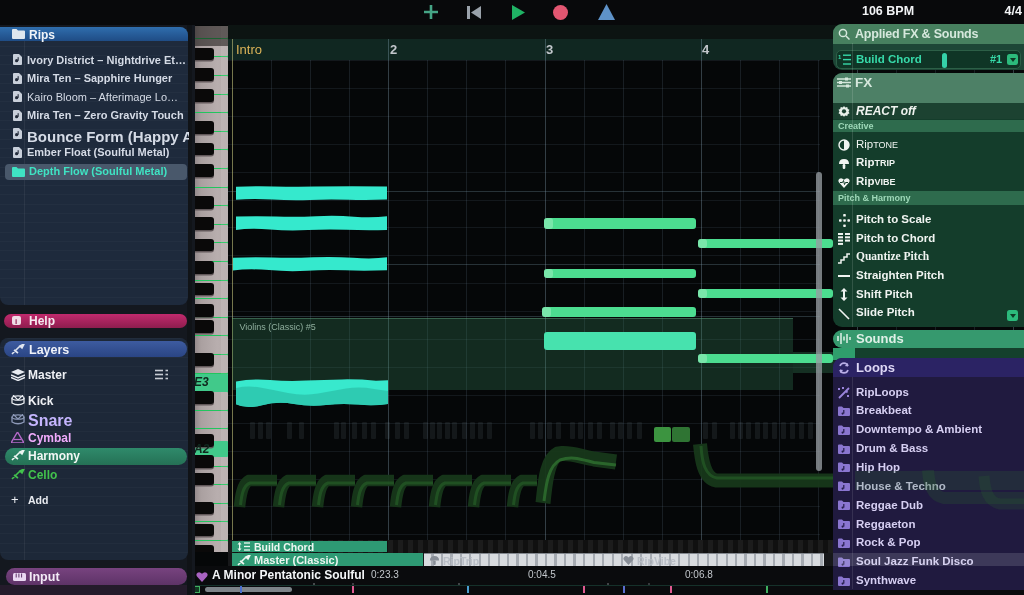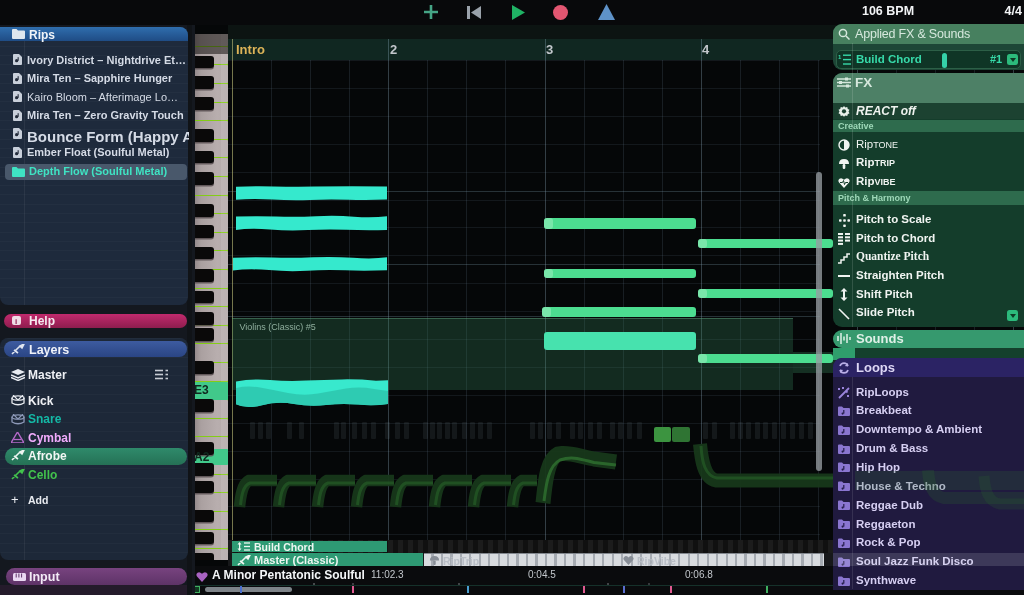--- a/index.html
+++ b/index.html
@@ -22,21 +22,21 @@
 <div class="abs" style="left:553px;top:5px;width:15px;height:15px;border-radius:50%;background:#e25671;"></div>
 <svg class="abs" style="left:598px;top:4px;" width="17" height="16" viewBox="0 0 17 16">
       <path d="M8.5 0 L17 16 L0 16 Z" fill="#5e92c8"></path>
     </svg>
 <div class="abs" style="left:848px;top:4px;width:80px;text-align:center;color:#f2f4f6;font-size:12.5px;font-weight:700;white-space:nowrap;">106 BPM</div>
 <div class="abs" style="left:990px;top:4px;width:32px;text-align:right;color:#f2f4f6;font-size:12.5px;font-weight:700;">4/4</div>
 
 <div class="abs" style="left:195px;top:25px;width:829px;height:570px;background:#050708;"></div>
 <div class="abs" style="left:228px;top:25px;width:796px;height:14px;background:#0c1412;"></div>
 <div class="abs" style="left:228px;top:39px;width:796px;height:21px;background:#102721;"></div>
-<div class="abs" style="left:236px;top:42px;color:#dcb458;font-size:13px;font-weight:700;">Intro</div>
+<div class="abs" style="left:236px;top:42px;color:#dcb458;font-size:13px;font-weight:400;">Intro</div>
 <div class="abs" style="left:390px;top:42px;color:#c2c6cb;font-size:13px;font-weight:700;">2</div>
 <div class="abs" style="left:546px;top:42px;color:#c2c6cb;font-size:13px;font-weight:700;">3</div>
 <div class="abs" style="left:702px;top:42px;color:#c2c6cb;font-size:13px;font-weight:700;">4</div>
 <div class="abs" style="left:228px;top:60.0px;width:592px;height:1px;background:rgba(100,130,150,0.15);"></div>
 <div class="abs" style="left:228px;top:87.9px;width:592px;height:1px;background:rgba(100,130,150,0.15);"></div>
 <div class="abs" style="left:228px;top:115.8px;width:592px;height:1px;background:rgba(100,130,150,0.15);"></div>
 <div class="abs" style="left:228px;top:143.7px;width:592px;height:1px;background:rgba(100,130,150,0.15);"></div>
 <div class="abs" style="left:228px;top:171.6px;width:592px;height:1px;background:rgba(100,130,150,0.15);"></div>
 <div class="abs" style="left:228px;top:199.5px;width:592px;height:1px;background:rgba(100,130,150,0.15);"></div>
 <div class="abs" style="left:228px;top:227.4px;width:592px;height:1px;background:rgba(100,130,150,0.15);"></div>
@@ -209,39 +209,39 @@
       <path d="M6 11 L1 5.5 Q-0.5 3.5 1.5 1.8 Q3.5 0.2 6 2.8 Q8.5 0.2 10.5 1.8 Q12.5 3.5 11 5.5 Z" fill="#878d96"></path>
     </svg>
 <div class="abs" style="left:637px;top:554.5px;color:#b9bec6;font-size:10.5px;font-weight:700;">RipVibe</div>
 <div class="abs" style="left:815.5px;top:172px;width:6px;height:299px;background:rgba(150,156,162,0.78);border-radius:4px;"></div>
 
 <div class="abs" style="left:195px;top:566px;width:829px;height:29px;background:#0a0b0d;"></div>
 <svg class="abs" style="left:196px;top:571px;" width="12" height="11" viewBox="0 0 12 11">
       <path d="M6 11 L1 5.5 Q-0.5 3.5 1.5 1.8 Q3.5 0.2 6 2.8 Q8.5 0.2 10.5 1.8 Q12.5 3.5 11 5.5 Z" fill="#a863c2"></path>
     </svg>
 <div class="abs" style="left:212px;top:568px;color:#f4f6f8;font-size:12px;font-weight:700;">A Minor Pentatonic Soulful</div>
-<div class="abs" style="left:371px;top:569px;color:#c3c7cc;font-size:10px;">11:02.3</div>
+<div class="abs" style="left:371px;top:569px;color:#c3c7cc;font-size:10px;">0:23.3</div>
 <div class="abs" style="left:528px;top:569px;color:#c3c7cc;font-size:10px;">0:04.5</div>
 <div class="abs" style="left:685px;top:569px;color:#c3c7cc;font-size:10px;">0:06.8</div>
 <div class="abs" style="left:313px;top:582.5px;width:2px;height:2px;background:rgba(160,165,170,0.55);border-radius:1px;"></div>
 <div class="abs" style="left:352px;top:582.5px;width:2px;height:2px;background:rgba(160,165,170,0.45);border-radius:1px;"></div>
 <div class="abs" style="left:458px;top:582.5px;width:2px;height:2px;background:rgba(160,165,170,0.5);border-radius:1px;"></div>
 <div class="abs" style="left:607px;top:582.5px;width:2px;height:2px;background:rgba(160,165,170,0.5);border-radius:1px;"></div>
 <div class="abs" style="left:648px;top:582.5px;width:2px;height:2px;background:rgba(160,165,170,0.4);border-radius:1px;"></div>
 <div class="abs" style="left:195px;top:585px;width:829px;height:1px;background:#15312a;"></div>
 <div class="abs" style="left:193.5px;top:585.5px;width:6px;height:7.5px;background:#123a22;border:1px solid #3fae5f;"></div>
 <div class="abs" style="left:205px;top:587px;width:87px;height:5px;background:#7e8489;border-radius:3px;"></div>
 <div class="abs" style="left:240px;top:585.5px;width:2px;height:7px;background:#4a6fd0;"></div>
 <div class="abs" style="left:352px;top:585.5px;width:2px;height:7px;background:#e05a90;"></div>
 <div class="abs" style="left:467px;top:585.5px;width:2px;height:7px;background:#4a9fd0;"></div>
 <div class="abs" style="left:583px;top:585.5px;width:2px;height:7px;background:#e05a90;"></div>
 <div class="abs" style="left:623px;top:585.5px;width:2px;height:7px;background:#5a6fd0;"></div>
 <div class="abs" style="left:670px;top:585.5px;width:2px;height:7px;background:#e05a90;"></div>
 <div class="abs" style="left:766px;top:585.5px;width:2px;height:7px;background:#3fae5f;"></div>
-<div class="abs" style="left:192px;top:34px;width:36px;height:526px;background:#84cc16;overflow:hidden;" id="kb">
+<div class="abs" style="left:192px;top:26px;width:36px;height:526px;background:#22c55e;overflow:hidden;font-style:italic;" id="kb">
 <div class="abs" style="left:0px;top:-5.9px;width:36px;height:17.7px;background:linear-gradient(90deg,#8a8082 0,#aaa0a0 25%,#b8aeae 70%,#b4aaaa 100%);border-radius:0 1px 1px 0;"></div>
 <div class="abs" style="left:0px;top:12.7px;width:36px;height:17.7px;background:linear-gradient(90deg,#8a8082 0,#aaa0a0 25%,#b8aeae 70%,#b4aaaa 100%);border-radius:0 1px 1px 0;"></div>
 <div class="abs" style="left:0px;top:31.3px;width:36px;height:17.7px;background:linear-gradient(90deg,#8a8082 0,#aaa0a0 25%,#b8aeae 70%,#b4aaaa 100%);border-radius:0 1px 1px 0;"></div>
 <div class="abs" style="left:0px;top:49.9px;width:36px;height:17.7px;background:linear-gradient(90deg,#8a8082 0,#aaa0a0 25%,#b8aeae 70%,#b4aaaa 100%);border-radius:0 1px 1px 0;"></div>
 <div class="abs" style="left:0px;top:68.5px;width:36px;height:17.7px;background:linear-gradient(90deg,#8a8082 0,#aaa0a0 25%,#b8aeae 70%,#b4aaaa 100%);border-radius:0 1px 1px 0;"></div>
 <div class="abs" style="left:0px;top:87.1px;width:36px;height:17.7px;background:linear-gradient(90deg,#8a8082 0,#aaa0a0 25%,#b8aeae 70%,#b4aaaa 100%);border-radius:0 1px 1px 0;"></div>
 <div class="abs" style="left:0px;top:105.7px;width:36px;height:17.7px;background:linear-gradient(90deg,#8a8082 0,#aaa0a0 25%,#b8aeae 70%,#b4aaaa 100%);border-radius:0 1px 1px 0;"></div>
 <div class="abs" style="left:0px;top:124.3px;width:36px;height:17.7px;background:linear-gradient(90deg,#8a8082 0,#aaa0a0 25%,#b8aeae 70%,#b4aaaa 100%);border-radius:0 1px 1px 0;"></div>
 <div class="abs" style="left:0px;top:142.9px;width:36px;height:17.7px;background:linear-gradient(90deg,#8a8082 0,#aaa0a0 25%,#b8aeae 70%,#b4aaaa 100%);border-radius:0 1px 1px 0;"></div>
 <div class="abs" style="left:0px;top:161.5px;width:36px;height:17.7px;background:linear-gradient(90deg,#8a8082 0,#aaa0a0 25%,#b8aeae 70%,#b4aaaa 100%);border-radius:0 1px 1px 0;"></div>
@@ -380,31 +380,31 @@
       <ellipse cx="7" cy="3" rx="6" ry="2.2" fill="none" stroke="#e8ebf0" stroke-width="1.3"></ellipse>
       <path d="M1 3 L1 8 Q7 11.5 13 8 L13 3" fill="none" stroke="#e8ebf0" stroke-width="1.3"></path>
       <path d="M2 0 L7 5 M12 0 L7 5" stroke="#e8ebf0" stroke-width="1.1"></path>
     </svg>
 <div class="abs" style="left:28px;top:393.5px;color:#eef0f4;font-size:12px;font-weight:700;">Kick</div>
 <svg class="abs" style="left:11px;top:413.5px;" width="14" height="11" viewBox="0 0 14 11">
       <ellipse cx="7" cy="3" rx="6" ry="2.2" fill="none" stroke="#8d99b8" stroke-width="1.3"></ellipse>
       <path d="M1 3 L1 8 Q7 11.5 13 8 L13 3" fill="none" stroke="#8d99b8" stroke-width="1.3"></path>
       <path d="M2 0 L7 5 M12 0 L7 5" stroke="#8d99b8" stroke-width="1.1"></path>
     </svg>
-<div class="abs" style="left:28px;top:412px;color:#14b8a6;font-size:12px;font-weight:700;">Snare</div>
+<div class="abs" style="left:28px;top:412px;color:#c4b5fd;font-size:16px;font-weight:700;">Snare</div>
 <svg class="abs" style="left:11px;top:431.5px;" width="13" height="11" viewBox="0 0 13 11">
       <path d="M6.5 0 L13 11 L0 11 Z" fill="none" stroke="#b469c8" stroke-width="1.4"></path>
       <line x1="3" y1="7.5" x2="10" y2="7.5" stroke="#b469c8" stroke-width="1.2"></line>
     </svg>
 <div class="abs" style="left:28px;top:430.5px;color:#f0abfc;font-size:12px;font-weight:700;">Cymbal</div>
 <div class="abs" style="left:5px;top:447.5px;width:182px;height:17px;background:linear-gradient(180deg,#2f8a6b,#257155);border-radius:9px;"></div>
 <svg class="abs" style="left:11px;top:450px;" width="14" height="11" viewBox="0 0 14 11">
       <path d="M1 10 L9 2 M9 2 L13 0 L11 4 Z M3 6 L7 9" stroke="#eef5f1" stroke-width="1.6" fill="#eef5f1"></path>
     </svg>
-<div class="abs" style="left:28px;top:449px;color:#f2f7f4;font-size:12px;font-weight:700;">Afrobe</div>
+<div class="abs" style="left:28px;top:449px;color:#f2f7f4;font-size:12px;font-weight:700;">Harmony</div>
 <svg class="abs" style="left:11px;top:469px;" width="14" height="11" viewBox="0 0 14 11">
       <path d="M1 10 L9 2 M9 2 L13 0 L11 4 Z M3 6 L7 9" stroke="#42c24c" stroke-width="1.6" fill="#42c24c"></path>
     </svg>
 <div class="abs" style="left:28px;top:467.5px;color:#42c24c;font-size:12px;font-weight:700;">Cello</div>
 <div class="abs" style="left:11px;top:492px;color:#e8ebf0;font-size:13px;font-weight:400;">+</div>
 <div class="abs" style="left:28px;top:494px;color:#e8ebf0;font-size:10.5px;font-weight:700;">Add</div>
 
 <div class="abs" style="left:0;top:585px;width:187px;height:10px;background:#241b2b;"></div>
 <div class="abs" style="left:6px;top:567.5px;width:181px;height:17.5px;background:linear-gradient(180deg,#77437f,#5e3367);border-radius:9px;"></div>
 <svg class="abs" style="left:13px;top:572.5px;" width="13" height="8" viewBox="0 0 13 8">
@@ -412,21 +412,21 @@
       <g stroke="#5e3367" stroke-width="1">
         <line x1="3.2" y1="0.5" x2="3.2" y2="4.5"></line>
         <line x1="5.9" y1="0.5" x2="5.9" y2="4.5"></line>
         <line x1="8.6" y1="0.5" x2="8.6" y2="4.5"></line>
       </g>
     </svg>
 <div class="abs" style="left:29px;top:570px;color:#f2eaf6;font-size:12.5px;font-weight:700;">Input</div>
 
 <div class="abs" style="left:833px;top:24px;width:191px;height:46px;background:#1d4636;border-radius:9px 0 0 9px;"></div>
 <div class="abs" style="left:833px;top:24px;width:191px;height:19.5px;background:#47805f;border-radius:9px 0 0 0;"></div>
-<div class="abs" style="left:855px;top:27px;color:#d6e8dd;font-size:12.5px;font-weight:400;letter-spacing:-0.2px;">Applied FX &amp; Sounds</div>
+<div class="abs" style="left:855px;top:27px;color:#d6e8dd;font-size:12.5px;font-weight:700;letter-spacing:-0.2px;">Applied FX &amp; Sounds</div>
 <svg class="abs" style="left:838px;top:28px;" width="12" height="12" viewBox="0 0 12 12">
       <circle cx="5" cy="5" r="3.6" fill="none" stroke="#d6e8dd" stroke-width="1.5"></circle>
       <line x1="8" y1="8" x2="11.5" y2="11.5" stroke="#d6e8dd" stroke-width="1.5"></line>
     </svg>
 <div class="abs" style="left:836px;top:50px;width:185px;height:18.5px;background:#0f3526;border:1px solid #2c5f47;border-radius:5px;"></div>
 <div class="abs" style="left:856px;top:52.5px;color:#37d9a9;font-size:11.5px;font-weight:700;">Build Chord</div>
 <svg class="abs" style="left:838px;top:53.5px;" width="13" height="12" viewBox="0 0 13 12">
       <g stroke="#37d9a9" stroke-width="1.4">
         <line x1="5" y1="1.2" x2="13" y2="1.2"></line>
         <line x1="5" y1="5.6" x2="13" y2="5.6"></line>

